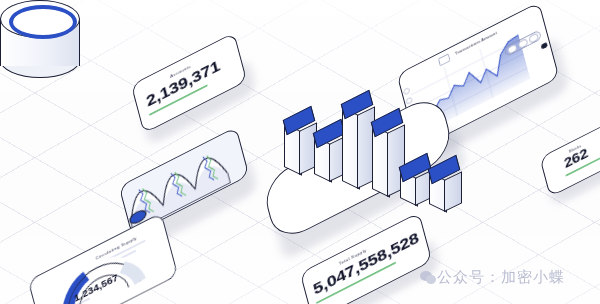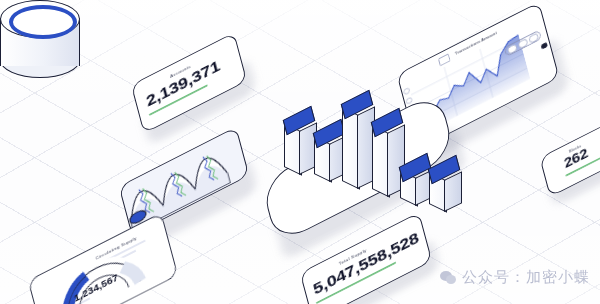--- a/index.html
+++ b/index.html
@@ -152,21 +152,21 @@
     border-left:1.4px solid #1b1f36;border-right:1.4px solid #1b1f36;}
   #cyl .bot{position:absolute;left:0;top:42px;width:78px;height:34px;
     border:1.4px solid #1b1f36;border-radius:50%;background:#eef1f8;}
   #cyl .top{position:absolute;left:0;top:0;width:78px;height:36px;
     border:1.4px solid #1b1f36;border-radius:50%;
     background:#ffffff;}
   #cyl .ring{position:absolute;left:9px;top:5px;width:60px;height:26px;
     border:4px solid #2b4fc4;border-radius:50%;background:#ffffff;}
 
   
-  #watermark{position:absolute;left:440px;top:268px;display:flex;align-items:center;gap:5px;
+  #watermark{position:absolute;left:420px;top:268px;display:flex;align-items:center;
     color:#b9bdd0;font-size:15px;letter-spacing:1px;
     font-family:"DejaVu Sans",sans-serif;}
   #wm-icon{width:17px;height:14px;position:relative;flex:0 0 auto;}
   #wm-icon .b1{position:absolute;left:0;top:0;width:12px;height:10px;border-radius:50%;background:#c2c6d8;}
   #wm-icon .b2{position:absolute;left:6px;top:4px;width:10px;height:9px;border-radius:50%;background:#ccd0df;}
 </style>
 </head>
 <body>
 
 <div id="stage">

